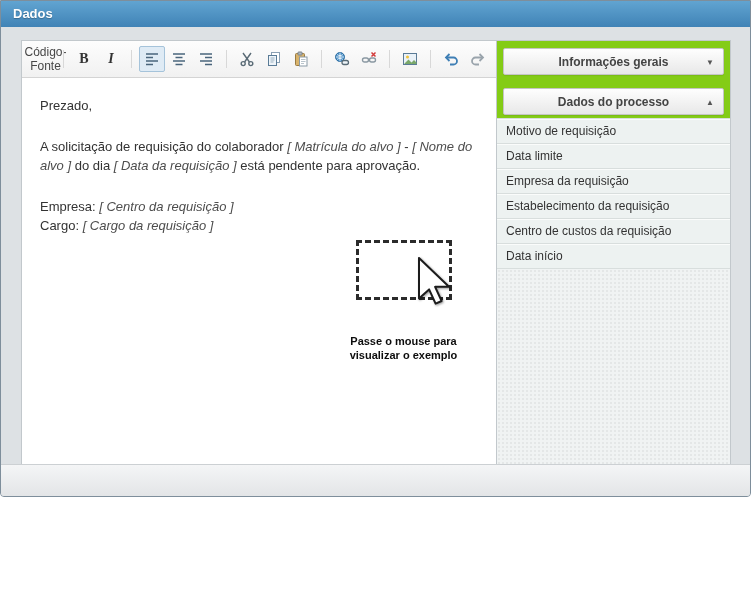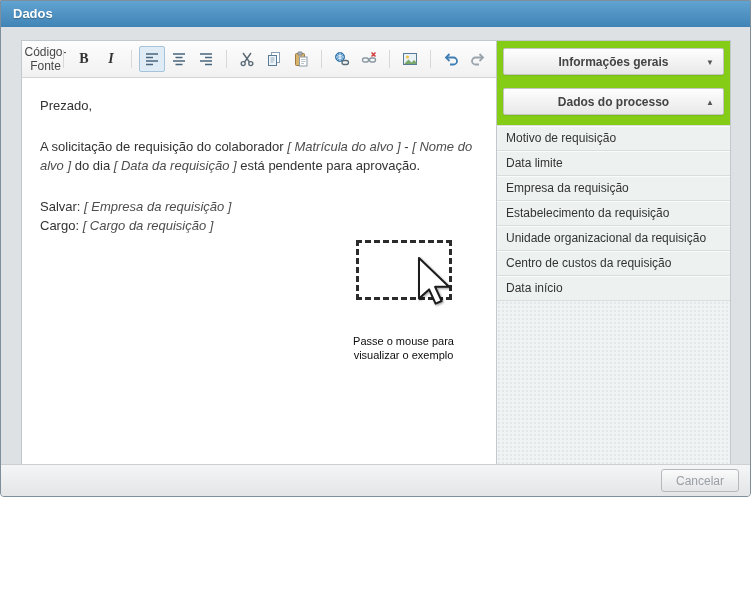--- a/index.html
+++ b/index.html
@@ -59,39 +59,39 @@
   }
   .content p { margin: 0; }
   .p-greeting { margin: 2px 0 21px 0 !important; }
   .p-body { margin: 0 0 21px 0 !important; max-width: 445px; }
   .ph { font-style: italic; color: #4d4d4d; }
 
   
   .hover-example { position: absolute; left: 304px; top: 162px; width: 155px; text-align: center; }
   .dashed-box { width: 96px; height: 60px; border: 3px dashed #2b2b2b; margin: 0 auto; background: #fff; }
   .cursor-svg { position: absolute; left: 92px; top: 16px; width: 34px; height: 50px; filter: drop-shadow(1px 1px 1px rgba(0,0,0,.4)); }
-  .hint { margin-top: 34px; font-size: 11px; font-weight: normal; color: #0d0d0d; line-height: 1.3; }
+  .hint { margin-top: 34px; font-size: 11px; font-weight: bold; color: #0d0d0d; line-height: 1.3; }
 
   
   .sidebar {
     flex: 0 0 234px; width: 234px;
     border-left: 1px solid #c2c8cc;
     background: #84cc16;
     display: flex; flex-direction: column;
   }
   .acc-header {
     margin: 7px 6px 0 6px; height: 27px; flex: 0 0 27px;
     background: linear-gradient(#fefefe, #e8e8e8);
     border: 1px solid #c5c5c5; border-radius: 2px;
     box-shadow: 0 1px 1px rgba(0,0,0,.08);
     display: flex; align-items: center; justify-content: center;
     position: relative; font-size: 12px; font-weight: bold; color: #444;
     cursor: pointer;
   }
-  .acc-header.second { margin-top: 13px; margin-bottom: 10px; }
+  .acc-header.second { margin-top: 13px; margin-bottom: 3px; }
   .chev { position: absolute; right: 9px; top: 50%; transform: translateY(-50%); font-size: 8px; color: #555; }
 
   .items { flex: 0 0 auto; border-top: 1px solid #d8dedd; }
   .item {
     height: 25px; line-height: 24px; padding-left: 9px;
     font-size: 12px; color: #333;
     background: #edf2f1;
     border-bottom: 1px solid #d8dedd;
     box-shadow: inset 0 1px 0 #fafcfb;
     white-space: nowrap; overflow: hidden;
@@ -244,21 +244,21 @@
               <path d="M9.5 3L13 6.5L9.5 10" fill="none" stroke="#9aa4ac" stroke-width="1.8"></path>
             </svg>
           </button>
         </div>
 
         <div class="content">
           <p class="p-greeting">
             <span>Prezado,</span>
           </p>
           <p class="p-body"><span>A solicitação de requisição do colaborador </span><span class="ph">[ Matrícula do alvo ]</span><span> - </span><span class="ph">[ Nome do alvo ]</span><span> do dia </span><span class="ph">[ Data da requisição ]</span><span> está pendente para aprovação.</span></p>
-          <p><span>Salvar: </span><span class="ph">[ Empresa da requisição ]</span></p>
+          <p><span>Empresa: </span><span class="ph">[ Centro da requisição ]</span></p>
           <p><span>Cargo: </span><span class="ph">[ Cargo da requisição ]</span></p>
 
           <div class="hover-example">
             <div class="dashed-box"></div>
             <svg class="cursor-svg" viewBox="0 0 34 48">
               <path d="M1 1 L1 41.6 L11.1 32.4 L17.6 46.6 L23.6 44 L17.1 29.8 L31 29.8 Z" fill="#fff" stroke="#1c1c1c" stroke-width="2" stroke-linejoin="round"></path>
             </svg>
             <div class="hint">
               <span>Passe o mouse  para</span><br>
               <span>visualizar o exemplo</span>
@@ -274,27 +274,25 @@
         </div>
         <div class="acc-header second">
           <span>Dados do processo</span>
           <span class="chev">▲</span>
         </div>
         <div class="items">
           <div class="item">Motivo de requisição</div>
           <div class="item">Data limite</div>
           <div class="item">Empresa da requisição</div>
           <div class="item">Estabelecimento da requisição</div>
-          <div class="item">Unidade organizacional da requisição</div>
           <div class="item">Centro de custos da requisição</div>
           <div class="item">Data início</div>
         </div>
         <div class="sidebar-fill"></div>
       </div>
 
     </div>
   </div>
 
   <div class="footer">
-    <button class="btn btn-cancel">Cancelar</button>
   </div>
 
 </div>
 
 </body></html>

